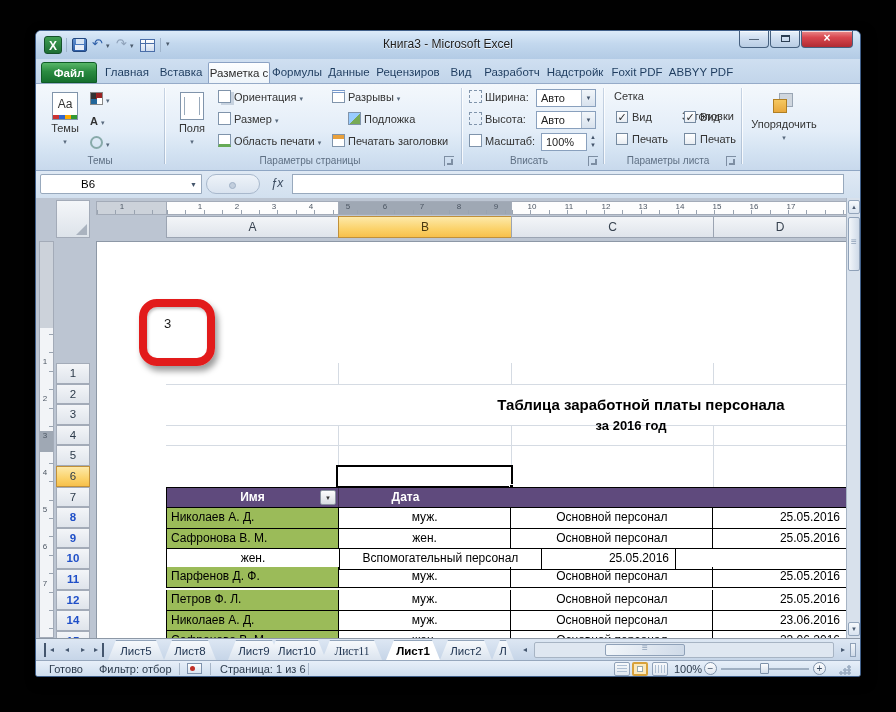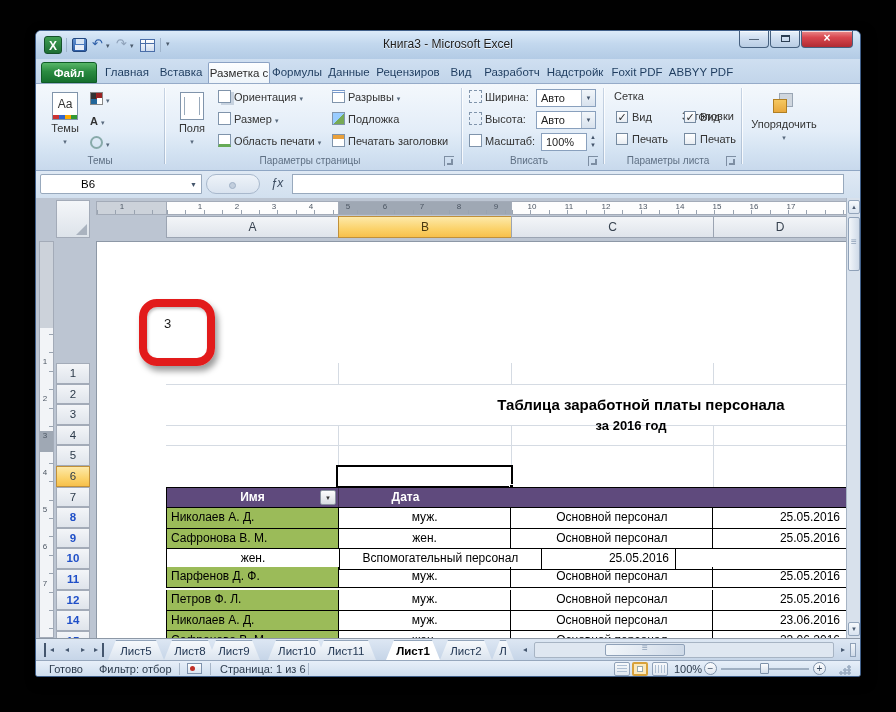--- a/index.html
+++ b/index.html
@@ -206,21 +206,21 @@
     <div class="a bigbtn" style="left:136px;width:40px;">
       <div style="margin:4px auto 2px;width:24px;height:28px;border:1px solid #8094ab;background:#fff;">
             <div style="margin:4px 3px;height:18px;border-left:1px solid #9ab;border-right:1px solid #9ab;"></div>
           </div>
       <span>Поля</span><br><span class="dd">▾</span>
     </div>
     <div class="a smbtn" style="left:182px;top:3px;"><span class="ico13 page-ico" style="box-shadow:3px 2px 0 #c7d2df;"></span><span>Ориентация</span> <span class="dd">▾</span></div>
     <div class="a smbtn" style="left:182px;top:25px;"><span class="ico13 page-ico"></span><span>Размер</span> <span class="dd">▾</span></div>
     <div class="a smbtn" style="left:182px;top:47px;"><span class="ico13 page-ico" style="border-bottom:3px solid #6a5;"></span><span>Область печати</span> <span class="dd">▾</span></div>
     <div class="a smbtn" style="left:296px;top:3px;"><span class="ico13 page-ico" style="border-top:3px double #79c;"></span><span>Разрывы</span> <span class="dd">▾</span></div>
-    <div class="a smbtn" style="left:296px;top:25px;"><span class="ico13" style="background:linear-gradient(135deg,#9cf 50%,#7a5 50%);border:1px solid #8094ab;"></span><span>Подложка</span></div>
+    <div class="a smbtn" style="left:312px;top:25px;"><span class="ico13" style="background:linear-gradient(135deg,#9cf 50%,#7a5 50%);border:1px solid #8094ab;"></span><span>Подложка</span></div>
     <div class="a smbtn" style="left:296px;top:47px;"><span class="ico13" style="border:1px solid #8094ab;background:linear-gradient(#e8a03c 4px,#fff 4px);"></span><span>Печатать заголовки</span></div>
     <div class="a glabel" style="left:136px;width:276px;">Параметры страницы</div>
     <div class="a launcher" style="left:408px;"></div>
     <div class="a gsep" style="left:425px;"></div>
 
     <div class="a smbtn" style="left:433px;top:3px;"><span class="ico13" style="border:1px dashed #8094ab;"></span><span>Ширина:</span></div>
     <div class="a combo" style="left:500px;top:5px;width:60px;"><span>Авто</span><span class="cb-btn">▼</span></div>
     <div class="a smbtn" style="left:433px;top:25px;"><span class="ico13" style="border:1px dashed #8094ab;"></span><span>Высота:</span></div>
     <div class="a combo" style="left:500px;top:27px;width:60px;"><span>Авто</span><span class="cb-btn">▼</span></div>
     <div class="a smbtn" style="left:433px;top:47px;"><span class="ico13" style="border:1px solid #8094ab;background:#fff;"></span><span>Масштаб:</span></div>
@@ -402,23 +402,23 @@
     </div>
   </div>
 
   <div class="a tabsbar">
     <span class="a navbtn" style="left:8px;border-left:2px solid #44566e;">◂</span>
     <span class="a navbtn" style="left:24px;">◂</span>
     <span class="a navbtn" style="left:40px;">▸</span>
     <span class="a navbtn" style="left:54px;border-right:2px solid #44566e;">▸</span>
     <div class="a stab" style="left:72px;width:56px;">Лист5</div>
     <div class="a stab" style="left:128px;width:52px;">Лист8</div>
-    <div class="a stab" style="left:172px;width:52px;text-align:center;">Лист9</div>
+    <div class="a stab" style="left:192px;width:52px;text-align:center;">Лист9</div>
     <div class="a stab" style="left:232px;width:58px;">Лист10</div>
-    <div class="a stab" style="left:280px;width:60px;">Лист11</div>
+    <div class="a stab" style="left:286px;width:60px;font-family:Liberation Serif, serif;">Лист11</div>
     <div class="a stab active" style="left:350px;width:54px;">Лист1</div>
     <div class="a stab" style="left:404px;width:52px;">Лист2</div>
     <div class="a stab" style="left:456px;width:22px;">Л</div>
     <span class="a navbtn" style="left:482px;">◂</span>
     <div class="a hscroll" style="left:498px;width:300px;">
       <div class="a sthumb" style="left:70px;top:1px;width:80px;height:12px;"></div>
     </div>
     <span class="a navbtn" style="left:800px;">▸</span>
     <div class="a" style="left:814px;top:4px;width:6px;height:14px;background:linear-gradient(#f2f6fa,#cfdae8);border:1px solid #8fa1b8;"></div>
   </div>

